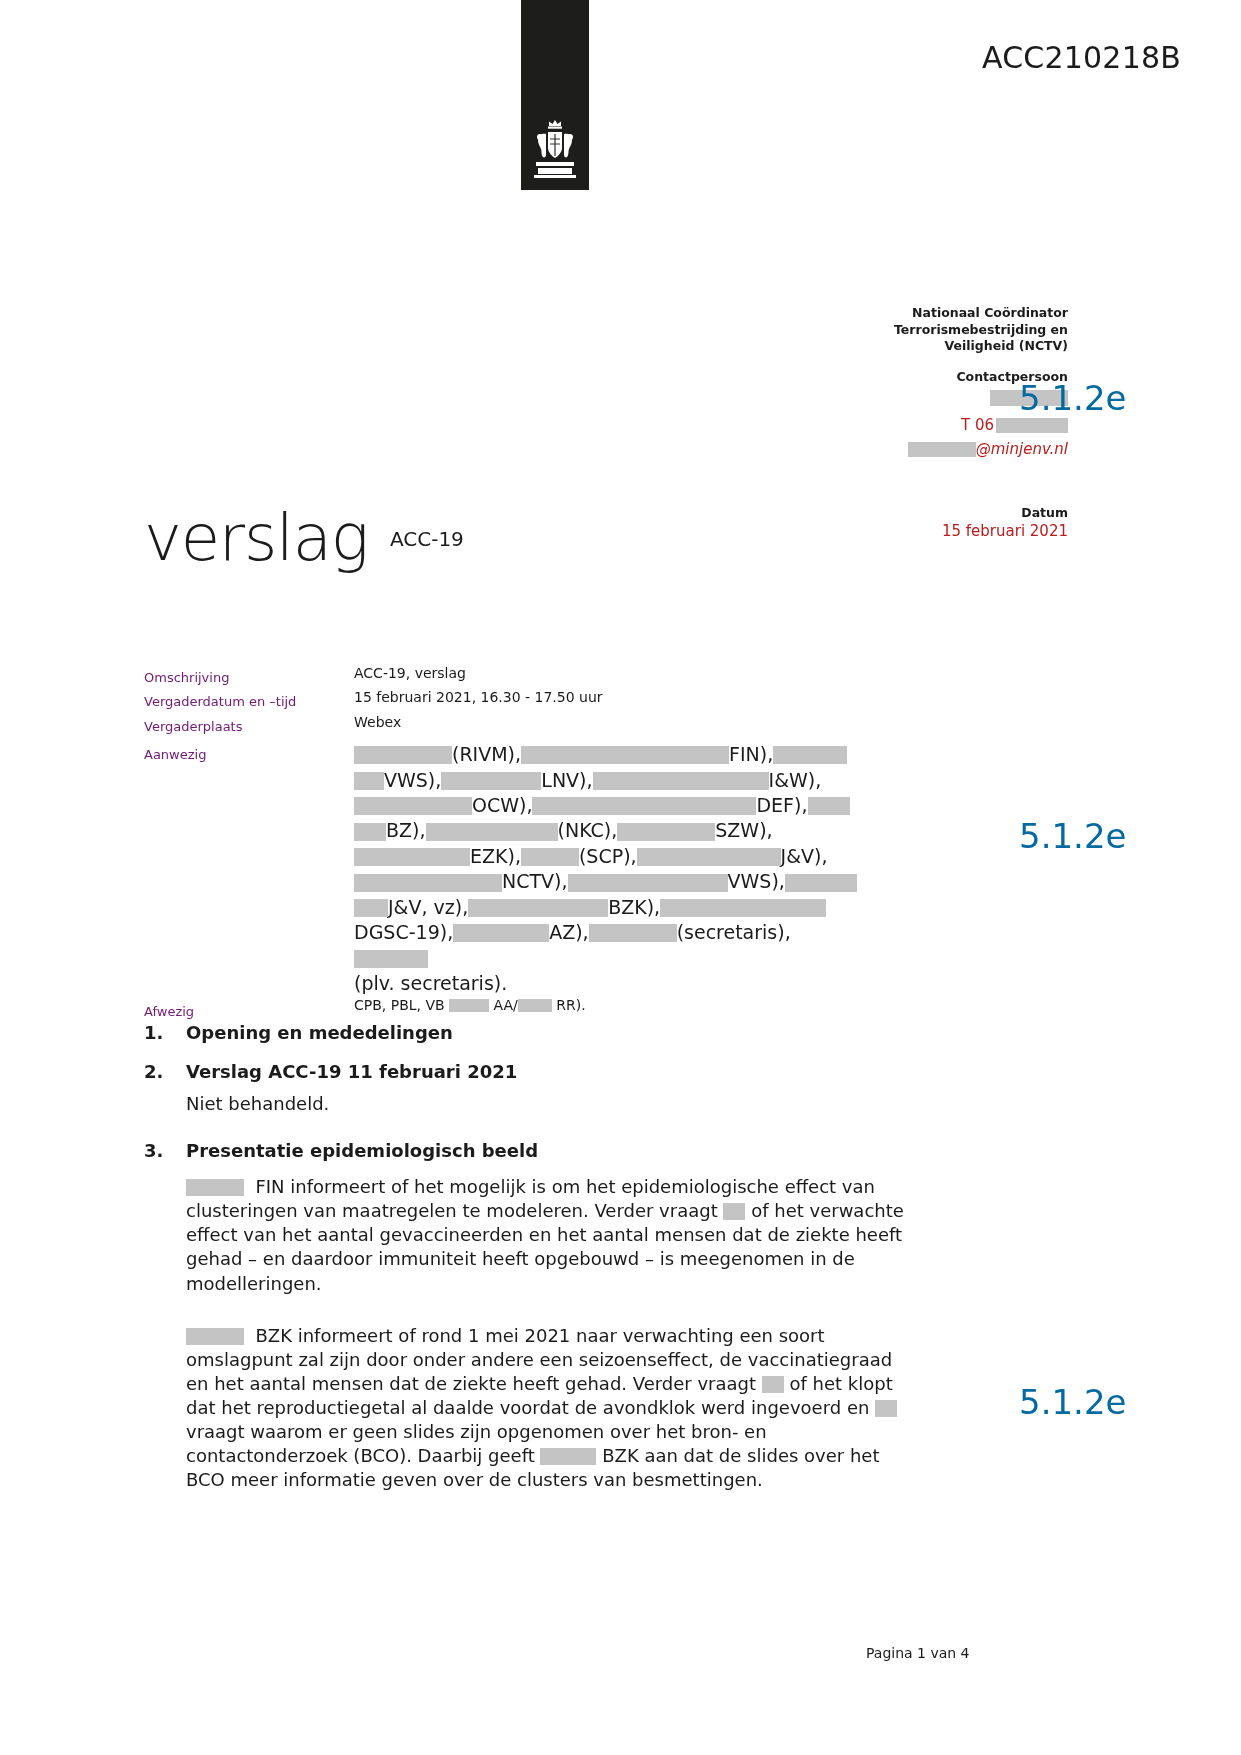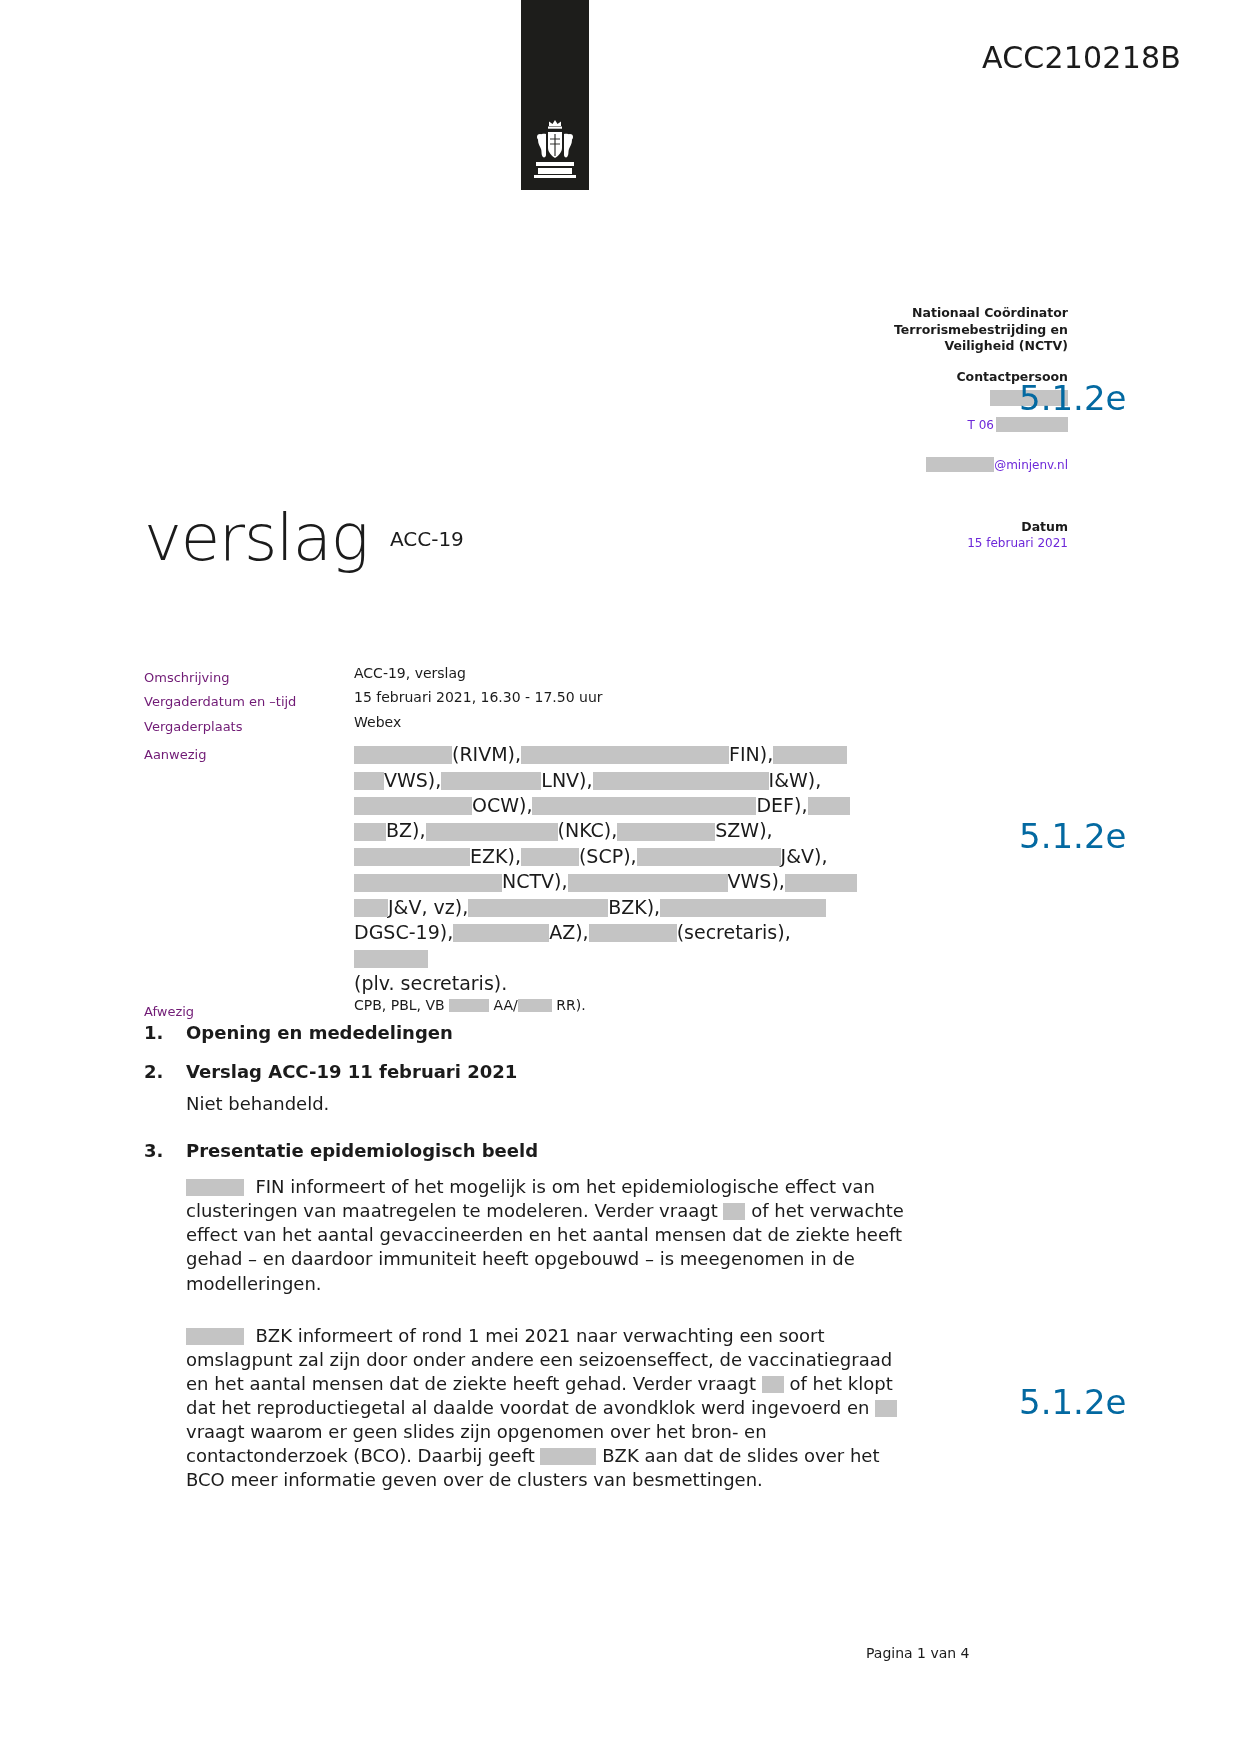--- a/index.html
+++ b/index.html
@@ -64,23 +64,23 @@
     width: 180px;
   }
   .meta-block { margin-bottom: 14px; text-align: right; }
   .meta-head {
     font-size: 12.5px;
     font-weight: bold;
     line-height: 1.33;
     color: #1b1b1b;
   }
   .meta-line {
-    font-size: 12px;
+    font-size: 15px;
     line-height: 1.45;
-    color: #6d28d9;
+    color: #b91c1c;
   }
   .meta-block.datum { margin-top: 44px; }
 
   
   .rd {
     display: inline-block;
     background: #c4c4c4;
     vertical-align: baseline;
     height: 1em;
     line-height: 1em;
@@ -238,21 +238,21 @@
     </div>
 
     <div class="meta-block">
       <div class="meta-head">Contactpersoon</div>
       <div class="meta-line">
         <span class="rd" style="width:78px;height:16px;top:4px;"></span>
       </div>
       <div class="meta-line" style="margin-top:7px;">
         <span>T  06</span><span class="rd" style="width:72px;height:15px;top:3px;margin-left:2px;"></span>
       </div>
-      <div class="meta-line" style="margin-top:20px;">
+      <div class="meta-line" style="margin-top:2px;font-style:italic;">
         <span class="rd" style="width:68px;height:15px;top:3px;"></span><span>@minjenv.nl</span>
       </div>
     </div>
 
     <div class="meta-block datum">
       <div class="meta-head">Datum</div>
       <div class="meta-line">15 februari 2021</div>
     </div>
   </div>
 

